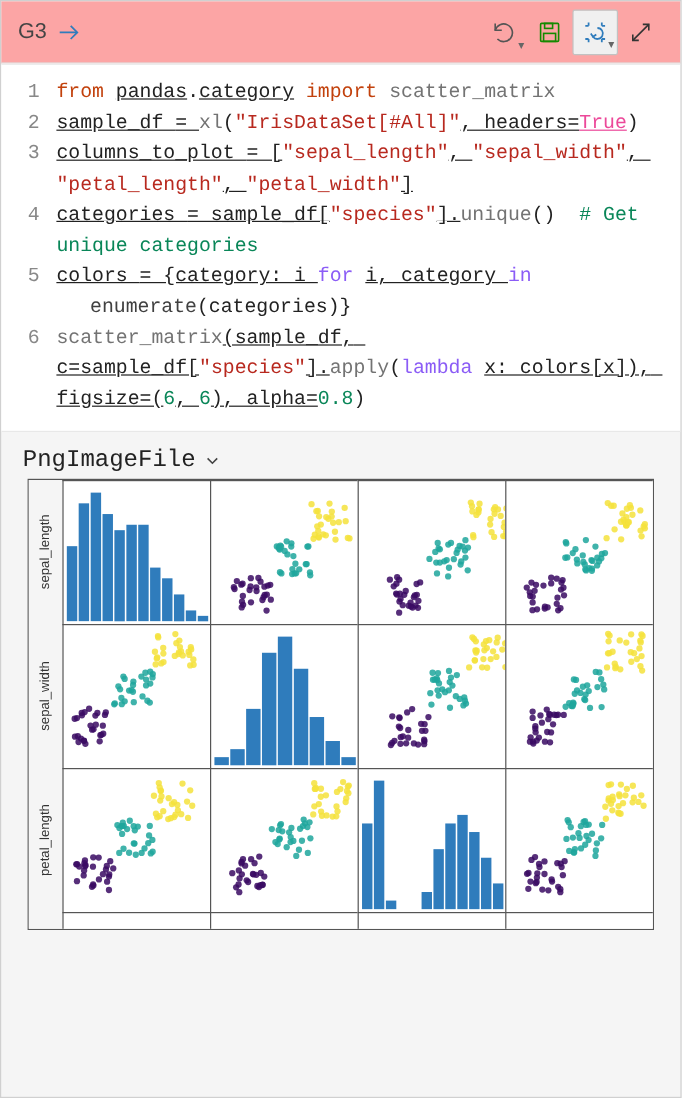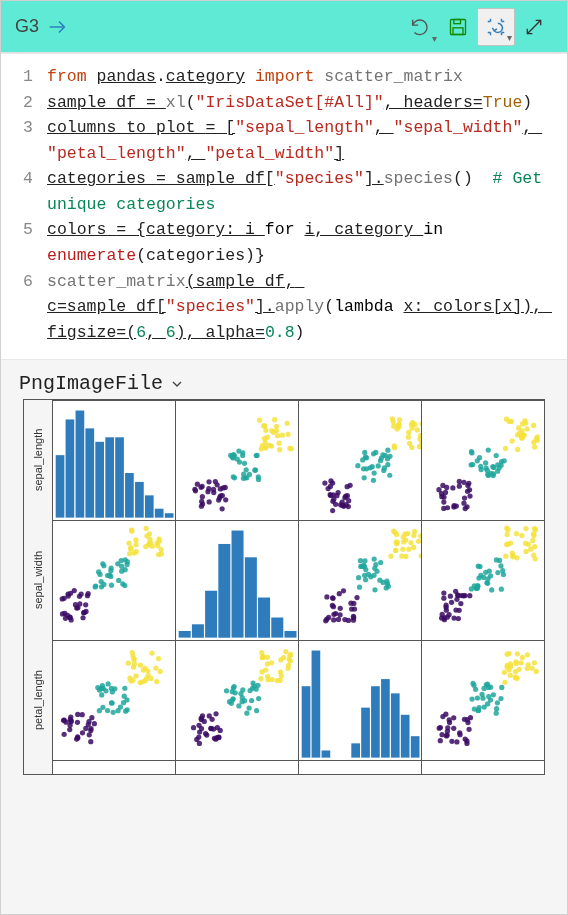--- a/index.html
+++ b/index.html
@@ -9,21 +9,21 @@
     background: #f5f5f5;
     font-family: "Segoe UI", Arial, sans-serif;
     overflow: hidden;
     border: 1px solid #d0d0d0;
   }
   .header {
     display: flex;
     align-items: center;
     height: 52px;
     padding: 0 14px;
-    background: #5eead4;
+    background: #fca5a5;
     border-bottom: 1px solid #e0e0e0;
   }
   .cell-ref {
     font-size: 18px;
     color: #444;
     font-weight: 400;
     margin-right: 8px;
   }
   .go-arrow svg { display:block; }
   .spacer { flex: 1; }
@@ -53,27 +53,27 @@
     user-select: none;
     flex-shrink: 0;
   }
   .code-text {
     flex: 1;
     white-space: pre-wrap;
     word-break: break-word;
     padding-right: 12px;
   }
   .kw-import { color: #c2410c; }     
-  .kw-ctrl   { color: #000000; margin-top: 24px; }     
+  .kw-ctrl   { color: #8b5cf6; margin-top: 24px; }     
   .fn        { color: #737373; }     
-  .fn-green  { color: #b91c1c; }
+  .fn-green  { color: #404040; margin-left: 28px; }
   .ident     { color: #222; text-decoration: underline; }
   .str       { color: #b8291f; }
   .num       { color: #098658; }
-  .bool      { color: #a16207; }
+  .bool      { color: #ec4899; text-decoration: underline; }
   .paren     { color: #222; }
   .comment   { color: #098658; }
   .dot       { color:#222; }
   .output-label {
     font-family: Consolas, "Courier New", monospace;
     font-size: 20px;
     padding: 12px 32px 4px 18px;
     color: #222;
     display:flex; align-items:center; gap:6px;
   }
@@ -161,21 +161,21 @@
     <div class="code-line">
       <div class="gutter">2</div>
       <div class="code-text"><span class="ident">sample_df </span><span class="ident">= </span><span class="fn">xl</span><span class="paren">(</span><span class="str">"IrisDataSet[#All]"</span><span class="ident">, headers=</span><span class="bool">True</span><span class="paren">)</span></div>
     </div>
     <div class="code-line">
       <div class="gutter">3</div>
       <div class="code-text"><span class="ident">columns_to_plot </span><span class="ident">= [</span><span class="str">"sepal_length"</span><span class="ident">, </span><span class="str">"sepal_width"</span><span class="ident">, </span><span class="str">"petal_length"</span><span class="ident">, </span><span class="str">"petal_width"</span><span class="ident">]</span></div>
     </div>
     <div class="code-line">
       <div class="gutter">4</div>
-      <div class="code-text"><span class="ident">categories </span><span class="ident">= sample_df[</span><span class="str">"species"</span><span class="ident">].</span><span class="fn">species</span><span class="paren">()  </span><span class="comment"># Get unique categories</span></div>
+      <div class="code-text"><span class="ident">categories </span><span class="ident">= sample_df[</span><span class="str">"species"</span><span class="ident">].</span><span class="fn">unique</span><span class="paren">()  </span><span class="comment"># Get unique categories</span></div>
     </div>
     <div class="code-line">
       <div class="gutter">5</div>
       <div class="code-text"><span class="ident">colors </span><span class="ident">= {category: i </span><span class="kw-ctrl">for </span><span class="ident">i</span><span class="ident">, </span><span class="ident">category </span><span class="kw-ctrl">in </span><span class="fn-green">enumerate</span><span class="paren">(categories)}</span></div>
     </div>
     <div class="code-line">
       <div class="gutter">6</div>
       <div class="code-text"><span class="fn">scatter_matrix</span><span class="ident">(sample_df, c=sample_df[</span><span class="str">"species"</span><span class="ident">].</span><span class="fn">apply</span><span class="paren">(</span><span class="kw-ctrl">lambda </span><span class="ident">x: colors[x]), figsize=(</span><span class="num">6</span><span class="ident">, </span><span class="num">6</span><span class="ident">), alpha=</span><span class="num">0.8</span><span class="paren">)</span></div>
     </div>
   </div>

